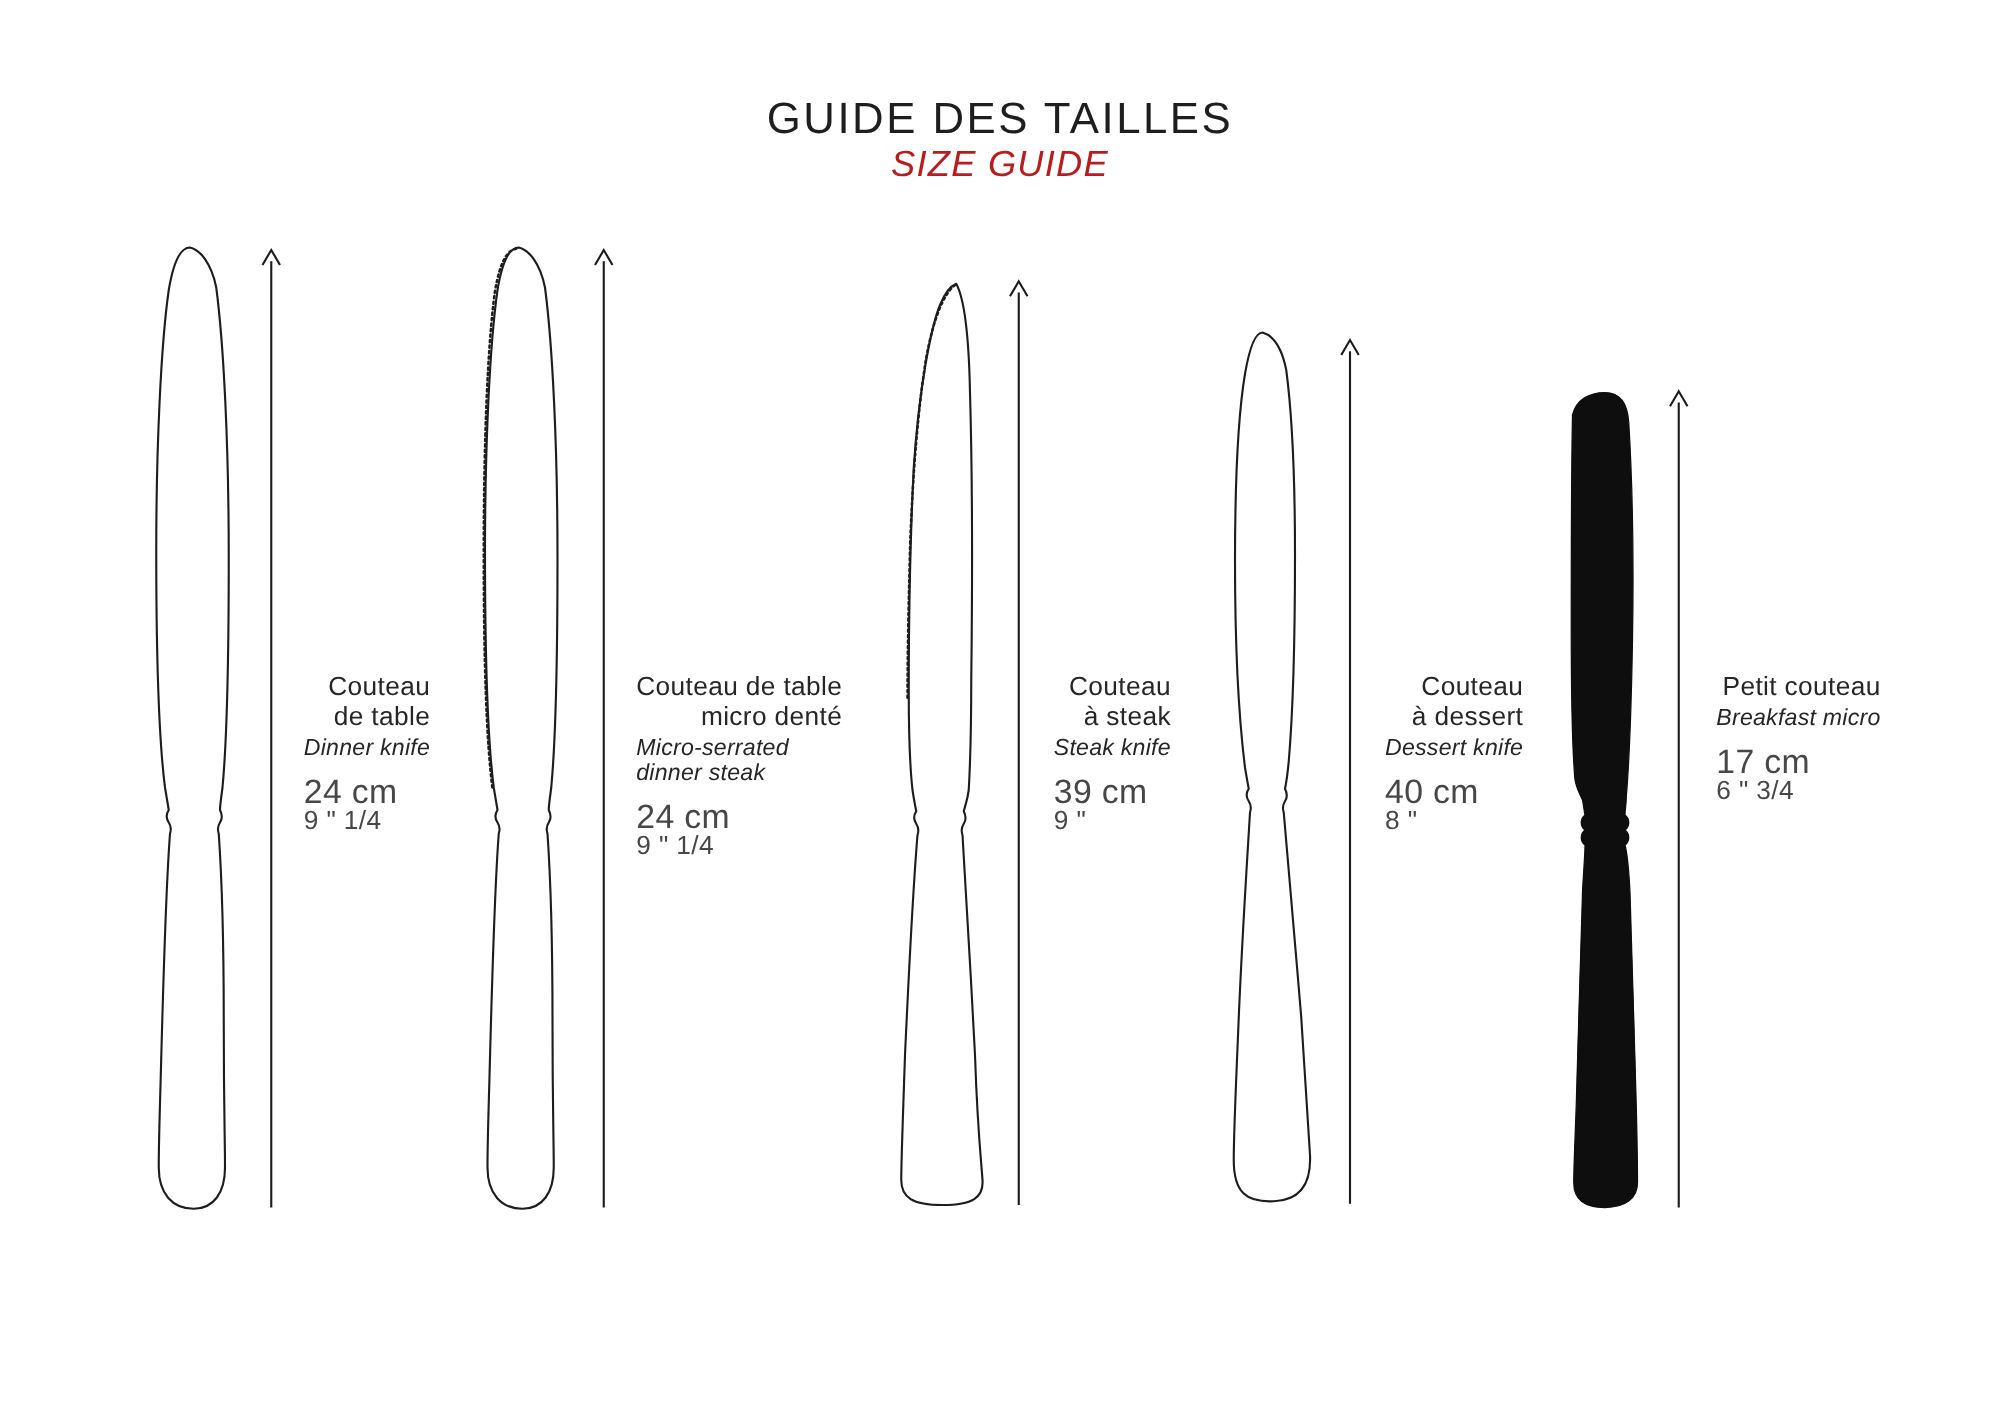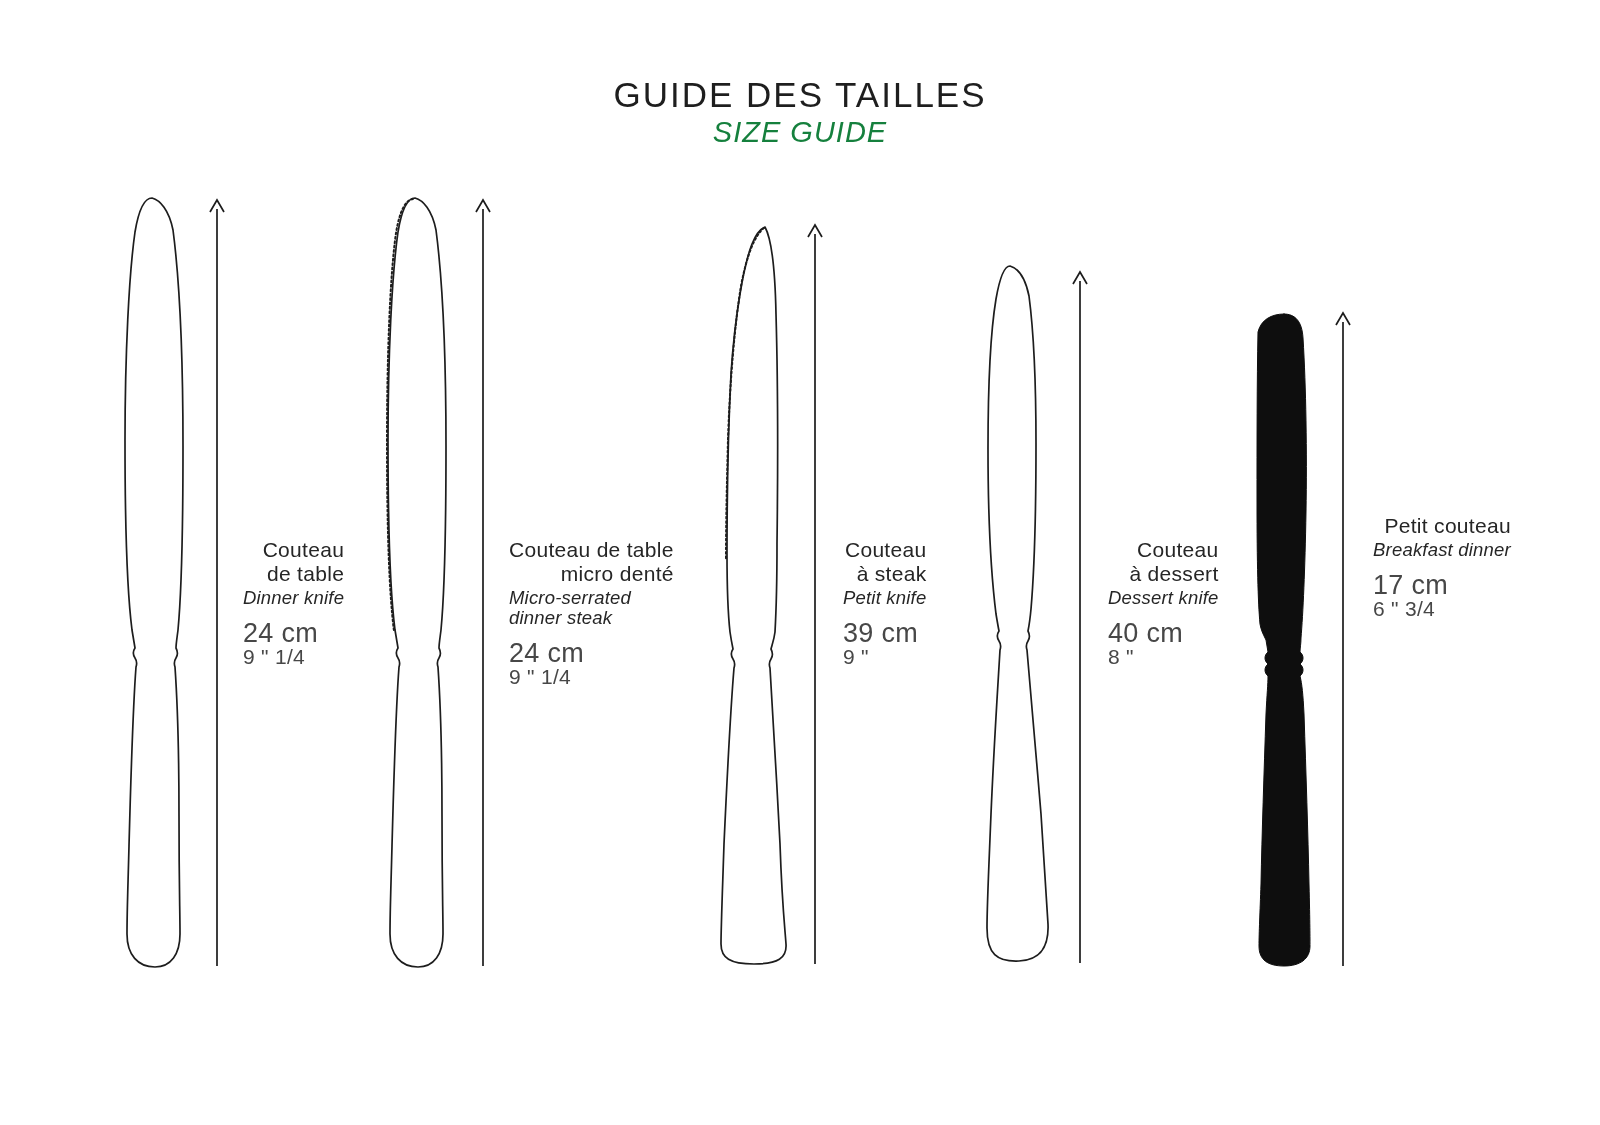--- a/index.html
+++ b/index.html
@@ -7,21 +7,21 @@
     width:1600px;height:1125px;position:relative;overflow:hidden;
     background:#ffffff;
     font-family:"Liberation Sans", sans-serif;
     -webkit-font-smoothing:antialiased;
   }
   header{position:absolute;left:0;top:76px;width:1600px;text-align:center;color:#1e1e1e;}
   h1{
     margin:0;font-size:35px;font-weight:400;letter-spacing:2px;line-height:38px;color:#1e1e1e;
   }
   h2{
-    margin:2px 0 0 0;font-size:29px;font-weight:400;font-style:italic;letter-spacing:1px;line-height:32px;color:#15803d;
+    margin:2px 0 0 0;font-size:29px;font-weight:400;font-style:italic;letter-spacing:1px;line-height:32px;color:#b91c1c;
   }
   .knife-svg{position:absolute;}
   .knife-svg path{stroke:#1d1d1d;stroke-width:1.7;fill:none;stroke-linecap:round;stroke-linejoin:round;}
   .knife-svg path.fill{fill:#0e0e0e;stroke:#0e0e0e;stroke-width:1;}
   .knife-svg path.serration{stroke-dasharray:1.8 2.6;stroke-width:2;}
   .arrow-svg{position:absolute;}
   .arrow-svg path{stroke:#1c1c1c;stroke-width:1.7;fill:none;stroke-linecap:butt;stroke-linejoin:miter;}
   .label{position:absolute;color:#262626;}
   .name-fr{font-size:21px;line-height:24px;letter-spacing:0.3px;white-space:pre-line;text-align:right;}
   .name-en{font-size:18.5px;line-height:20px;letter-spacing:0.2px;font-style:italic;margin-top:2px;white-space:pre-line;}
@@ -133,21 +133,21 @@
            C 21 98 16 155 14 215
            C 13 255 12 295 12 335"></path>
 </svg>
 <svg class="arrow-svg" style="left:804px;top:222px;" width="22" height="743" viewBox="0 0 22 743">
   <path d="M 11 12 L 11 742"></path>
   <path d="M 4 15 L 11 3 L 18 15"></path>
 </svg>
 <div class="label" style="left:843px;top:538px;">
   <div class="name-fr">Couteau
 à steak</div>
-  <div class="name-en">Petit knife</div>
+  <div class="name-en">Steak knife</div>
   <div class="len-cm">39 cm</div>
   <div class="len-in">9 "</div>
 </div>
 
 <svg class="knife-svg" style="left:981px;top:264px;" width="74" height="700" viewBox="0 0 74 700">
   <path d="M 29 2
            C 36 4 44 12 48 32
            C 53 70 55 120 55 180
            C 55 250 53 310 50 345
            C 49 356 48 362 47 367
@@ -199,18 +199,18 @@
            C 16 336 16 332 15 328
            C 12 322 10 318 9 312
            C 7 290 6 250 6 190
            C 6 130 6 70 7 20
            C 10 8 20 2 33 2 Z"></path>
 </svg>
 <svg class="arrow-svg" style="left:1332px;top:310px;" width="22" height="657" viewBox="0 0 22 657">
   <path d="M 11 12 L 11 656"></path>
   <path d="M 4 15 L 11 3 L 18 15"></path>
 </svg>
-<div class="label" style="left:1373px;top:514px;">
+<div class="label" style="left:1373px;top:538px;">
   <div class="name-fr">Petit couteau</div>
-  <div class="name-en">Breakfast dinner</div>
+  <div class="name-en">Breakfast micro</div>
   <div class="len-cm">17 cm</div>
   <div class="len-in">6 " 3/4</div>
 </div>
 
 </body></html>

